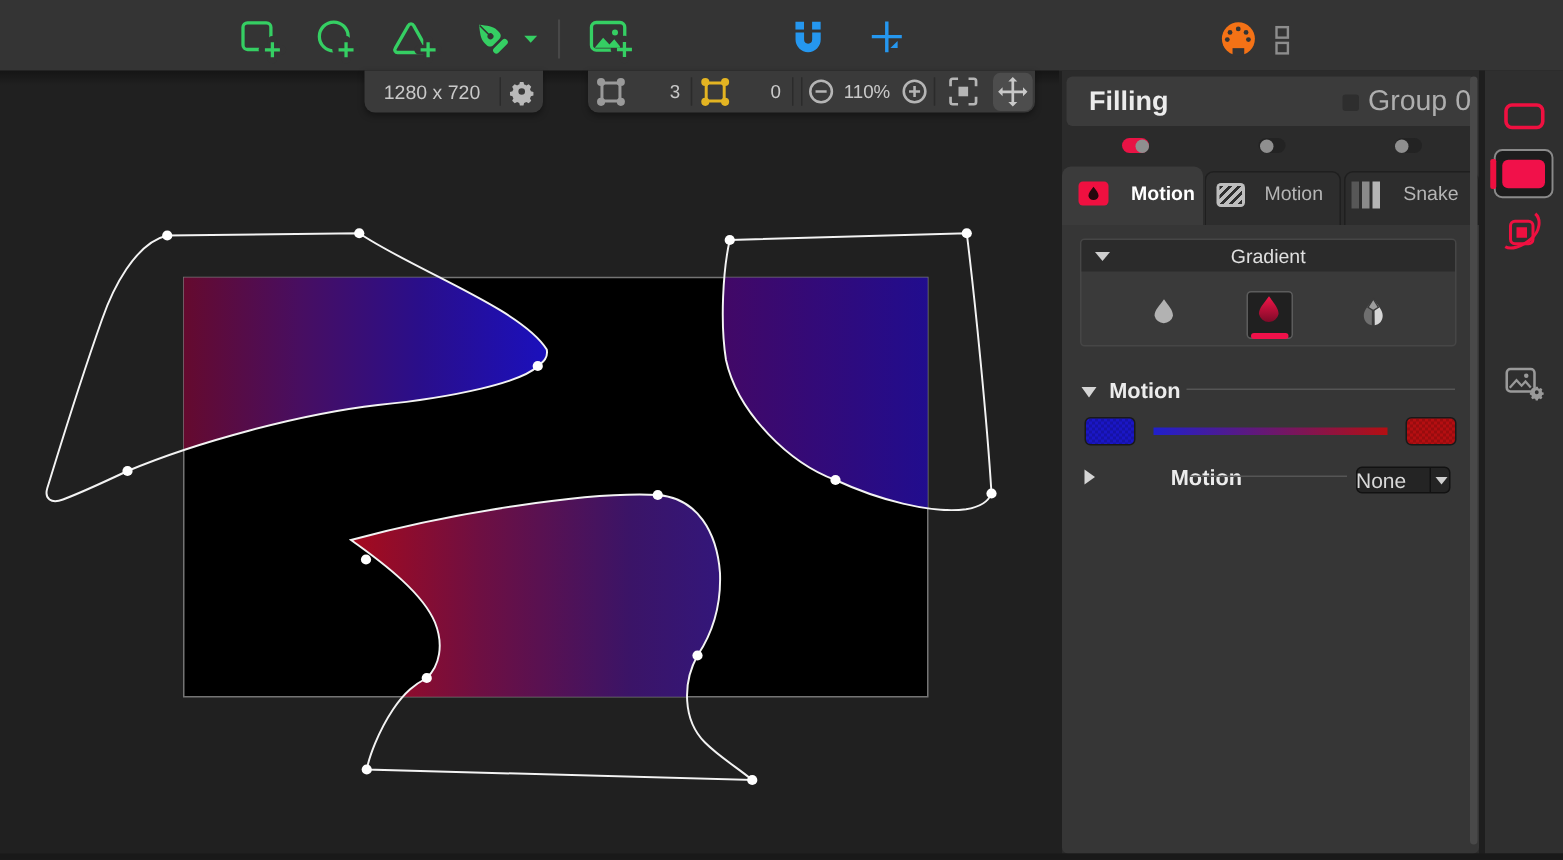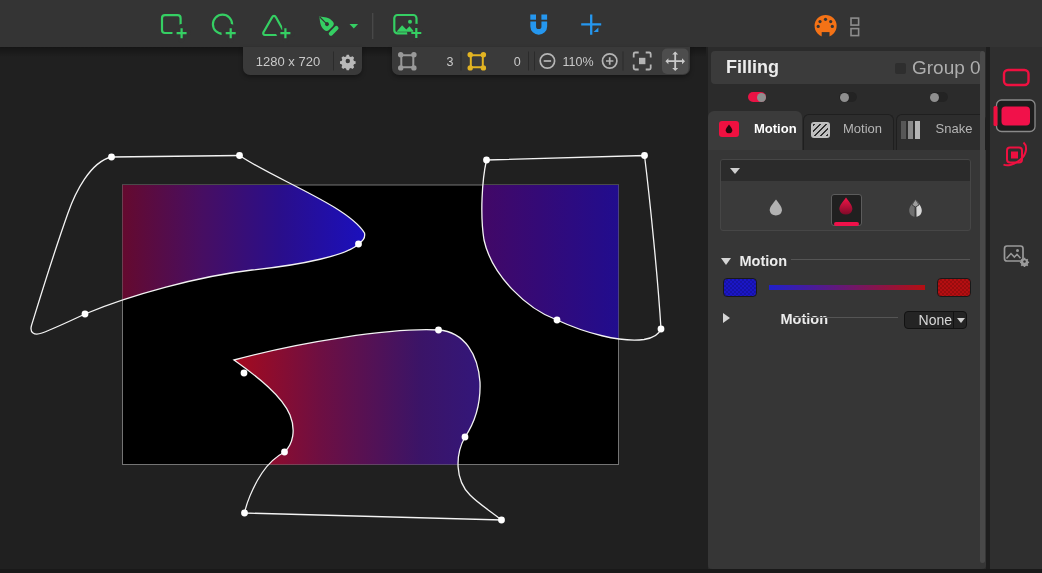--- a/index.html
+++ b/index.html
@@ -238,35 +238,36 @@
   </div>
   <div class="abs" style="left:843px;top:121px;height:16px;line-height:16px;color:#b5b5b5;font-size:13px;">Motion</div>
   <div class="abs" style="left:901px;top:121px;width:5px;height:17.5px;background:#575757;"></div>
   <div class="abs" style="left:908px;top:121px;width:5px;height:17.5px;background:#8a8a8a;"></div>
   <div class="abs" style="left:915px;top:121px;width:5px;height:17.5px;background:#b5b5b5;"></div>
   <div class="abs" style="left:935.5px;top:121px;height:16px;line-height:16px;color:#b5b5b5;font-size:13px;text-align:center;">Snake</div>
 
   <div class="abs" style="left:720px;top:159px;width:251px;height:72px;background:#3a3a3a;border:1px solid #464646;border-radius:3px;"></div>
   <div class="abs" style="left:721px;top:160px;width:249px;height:21px;background:#2b2b2b;border-radius:2px 2px 0 0;"></div>
   <div class="abs" style="left:730px;top:160px;width:0;height:0;border-left:5px solid transparent;border-right:5px solid transparent;border-top:6px solid #cfcfcf;margin-top:8px;"></div>
+  <div class="abs" style="left:721px;top:160px;width:249px;height:21px;line-height:21px;text-align:center;color:#e0e0e0;font-size:13px;">Gradient</div>
   <div class="abs" style="left:830.5px;top:194px;width:31px;height:32px;background:#202020;border:1px solid #5c5c5c;border-radius:3px;"></div>
   <div class="abs" style="left:833.5px;top:222px;width:25px;height:4px;background:#f0114a;border-radius:2px;"></div>
 
   <div class="abs" style="left:721px;top:257.5px;width:0;height:0;border-left:5.5px solid transparent;border-right:5.5px solid transparent;border-top:7px solid #d5d5d5;"></div>
   <div class="abs seccap" style="left:739.5px;top:253px;">Motion</div>
   <div class="abs hline" style="left:791px;top:258.5px;width:179px;"></div>
   <div class="abs" style="left:723px;top:277.5px;width:34px;height:19px;border-radius:4px;background-color:#1a16c6;background-image:repeating-conic-gradient(rgba(0,0,0,.16) 0% 25%, rgba(0,0,0,0) 0% 50%);background-size:4px 4px;border:1px solid #191919;"></div>
   <div class="abs" style="left:768.5px;top:284.5px;width:156.5px;height:5px;background:linear-gradient(to right,#2020cc,#b40f12);"></div>
   <div class="abs" style="left:937px;top:277.5px;width:34px;height:19px;border-radius:4px;background-color:#b50e11;background-image:repeating-conic-gradient(rgba(0,0,0,.16) 0% 25%, rgba(0,0,0,0) 0% 50%);background-size:4px 4px;border:1px solid #191919;"></div>
 
   <div class="abs" style="left:723px;top:313px;width:0;height:0;border-top:5.5px solid transparent;border-bottom:5.5px solid transparent;border-left:7px solid #d5d5d5;"></div>
   <div class="abs seccap" style="left:739.5px;top:311px;padding-left:41px;">Motion</div>
   <div class="abs hline" style="left:793px;top:317px;width:105px;"></div>
   <div class="abs" style="left:904px;top:310.5px;width:63px;height:18px;background:#242424;border:1px solid #121212;border-radius:4px;"></div>
-  <div class="abs" style="left:904px;top:310.5px;width:48px;height:18px;line-height:18px;text-align:right;color:#d8d8d8;font-size:14px;">None</div>
+  <div class="abs" style="left:904px;top:310.5px;width:48px;height:18px;line-height:18px;text-align:left;color:#d8d8d8;font-size:14px;">None</div>
   <div class="abs" style="left:952.5px;top:311.5px;width:1px;height:16px;background:#121212;"></div>
   <div class="abs" style="left:956.5px;top:317.5px;width:0;height:0;border-left:4.5px solid transparent;border-right:4.5px solid transparent;border-top:5.5px solid #cfcfcf;"></div>
 
   <div class="abs" style="left:980px;top:51px;width:5px;height:512px;background:#494949;border-radius:2.5px;"></div>
 
   <svg class="abs" style="left:700px;top:47px" width="342" height="526" viewBox="700 47 342 526">
     <defs>
       <linearGradient id="rd" x1="0" y1="0" x2="0" y2="1">
         <stop offset="0" stop-color="#f41549"></stop>
           <stop offset="1" stop-color="#7e0a28"></stop>

